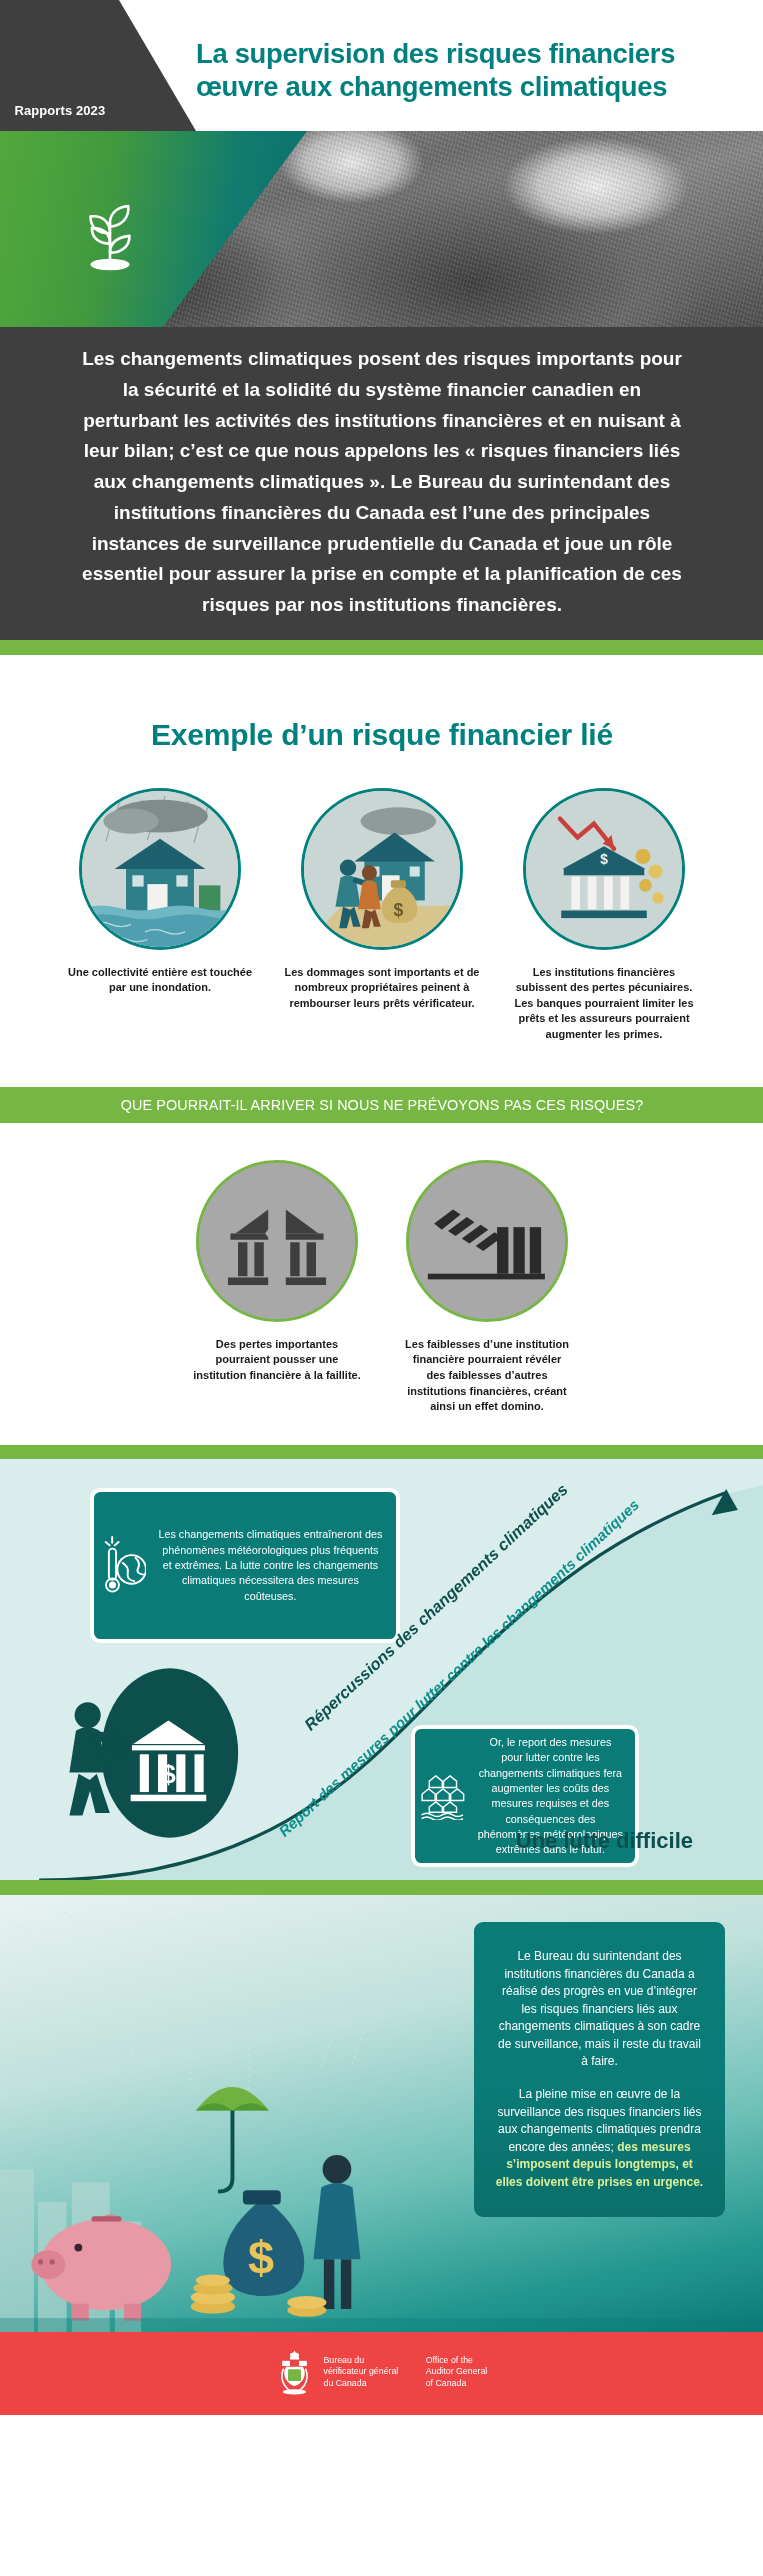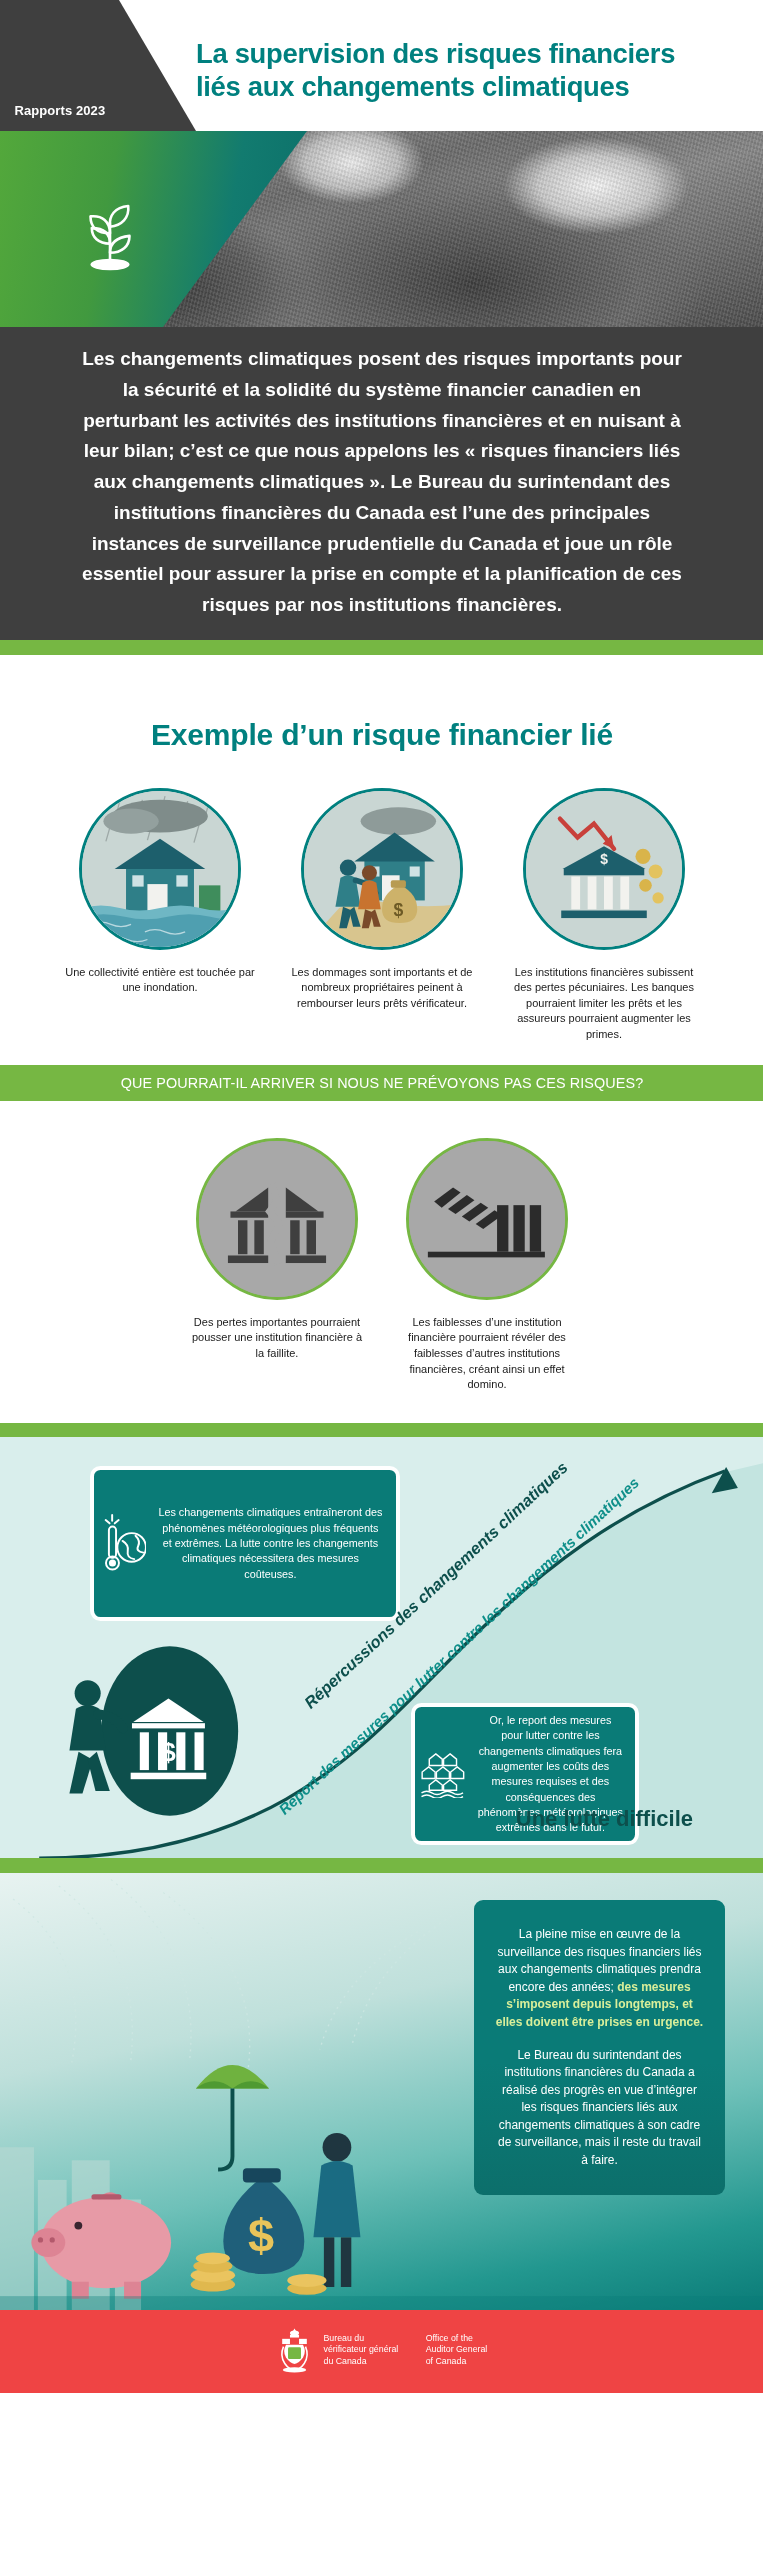--- a/index.html
+++ b/index.html
@@ -129,26 +129,26 @@
   }
   .circle.teal-ring { border-color: #00807f; }
   .circle.gray-fill { background: #a8a8a8; }
   .circle svg { position: absolute; inset: 0; }
 
   .caption {
     margin-top: 14.4px;
     font-size: 11px;
     line-height: 1.42;
     color: #1a1a1a;
-    font-weight: 400;
+    font-weight: 700;
   }
 
   
   .question-banner {
-    margin-top: 22px;
+    margin-top: 44px;
     background: #76b743;
     padding: 10.4px 0;
     text-align: center;
   }
   .question-banner span {
     color: #ffffff;
     font-size: 14.4px;
     font-weight: 400;
     letter-spacing: 0.1px;
   }
@@ -273,21 +273,21 @@
 </head>
 <body>
 
 <div class="page">
 
   <div class="header">
     <div class="corner-wedge"></div>
     <div class="report-year">Rapports 2023</div>
     <div class="title">
       <div>La supervision des risques financiers</div>
-      <div>liés aux changements climatiques</div>
+      <div>œuvre aux changements climatiques</div>
     </div>
   </div>
 
   <div class="hero">
     <div class="photo"></div>
     <div class="wedge"></div>
     <svg class="leaf-icon" viewBox="0 0 120 120">
       <g fill="none" stroke="#ffffff" stroke-width="4" stroke-linecap="round" stroke-linejoin="round">
         <path d="M60 104 V46"></path>
         <path d="M60 62 C40 62 30 52 30 36 C48 34 60 44 60 62 Z" fill="#ffffff" fill-opacity="0"></path>
@@ -607,24 +607,24 @@
         <ellipse cx="326" cy="616" rx="34" ry="11" fill="#eac45f"></ellipse>
         <ellipse cx="326" cy="602" rx="30" ry="10" fill="#e0b84e"></ellipse>
         <ellipse cx="326" cy="590" rx="26" ry="9" fill="#eac45f"></ellipse>
         <ellipse cx="470" cy="636" rx="30" ry="10" fill="#e0b84e"></ellipse>
         <ellipse cx="470" cy="624" rx="30" ry="10" fill="#eac45f"></ellipse>
       </g>
       <rect x="0" y="648" width="1170" height="22" fill="#0a7b77" opacity=".35"></rect>
     </svg>
 
     <div class="conc-box">
+      <p>Le Bureau du surintendant des institutions financières du Canada a réalisé des progrès en vue d’intégrer les risques financiers liés aux changements climatiques à son cadre de surveillance, mais il reste du travail à faire.</p>
       <p>
         <span>La pleine mise en œuvre de la surveillance des risques financiers liés aux changements climatiques prendra encore des années; </span><span class="highlight">des mesures s’imposent depuis longtemps, et elles doivent être prises en urgence.</span>
       </p>
-      <p>Le Bureau du surintendant des institutions financières du Canada a réalisé des progrès en vue d’intégrer les risques financiers liés aux changements climatiques à son cadre de surveillance, mais il reste du travail à faire.</p>
     </div>
   </div>
 
   <div class="footer">
     <svg class="crest" viewBox="0 0 54 72">
       <g fill="#ffffff">
         <path d="M27 2 l3 5 h-6 z"></path>
         <ellipse cx="27" cy="9" rx="7" ry="4"></ellipse>
         <rect x="20" y="12" width="14" height="4"></rect>
         <rect x="8" y="18" width="12" height="8"></rect>

